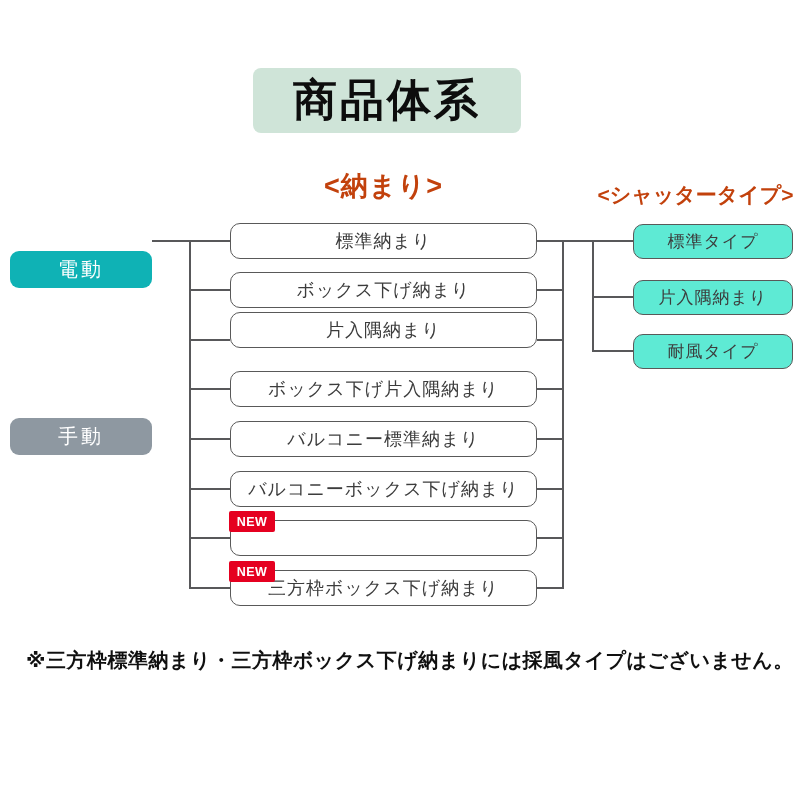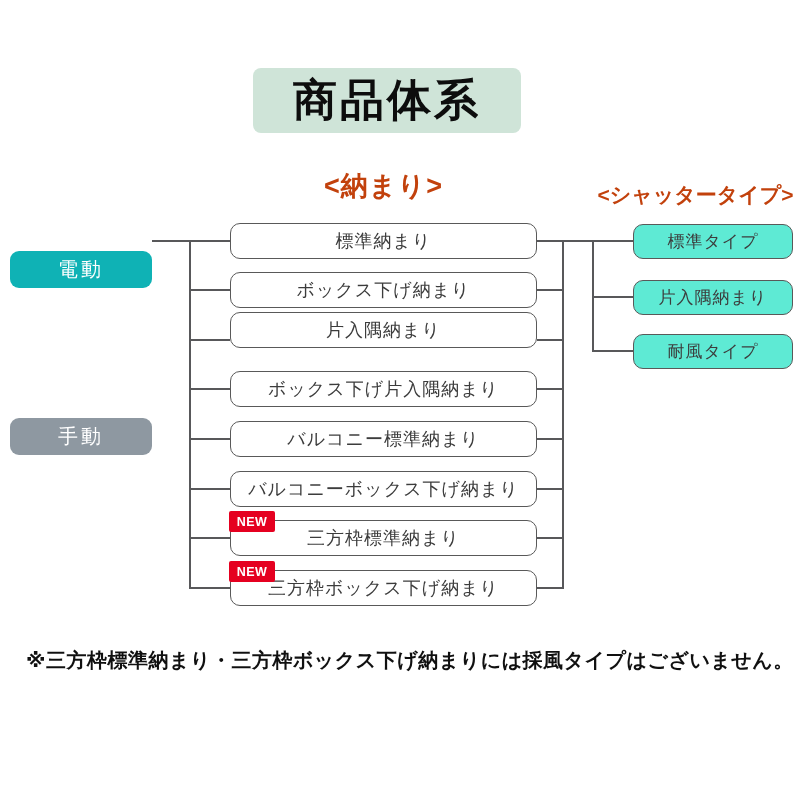--- a/index.html
+++ b/index.html
@@ -100,21 +100,20 @@
     <span>ボックス下げ片入隅納まり</span>
   </div>
   <div class="fit-box" style="top:421px;">
     <span>バルコニー標準納まり</span>
   </div>
   <div class="fit-box" style="top:471px;">
     <span>バルコニーボックス下げ納まり</span>
   </div>
   <div class="fit-box" style="top:520px;">
     <span class="new-badge">NEW</span>
-    <span>三方枠標準納まり</span>
   </div>
   <div class="fit-box" style="top:570px;">
     <span class="new-badge">NEW</span>
     <span>三方枠ボックス下げ納まり</span>
   </div>
 
   <div class="type-box" style="top:224px;">
     <span>標準タイプ</span>
   </div>
   <div class="type-box" style="top:280px;">

